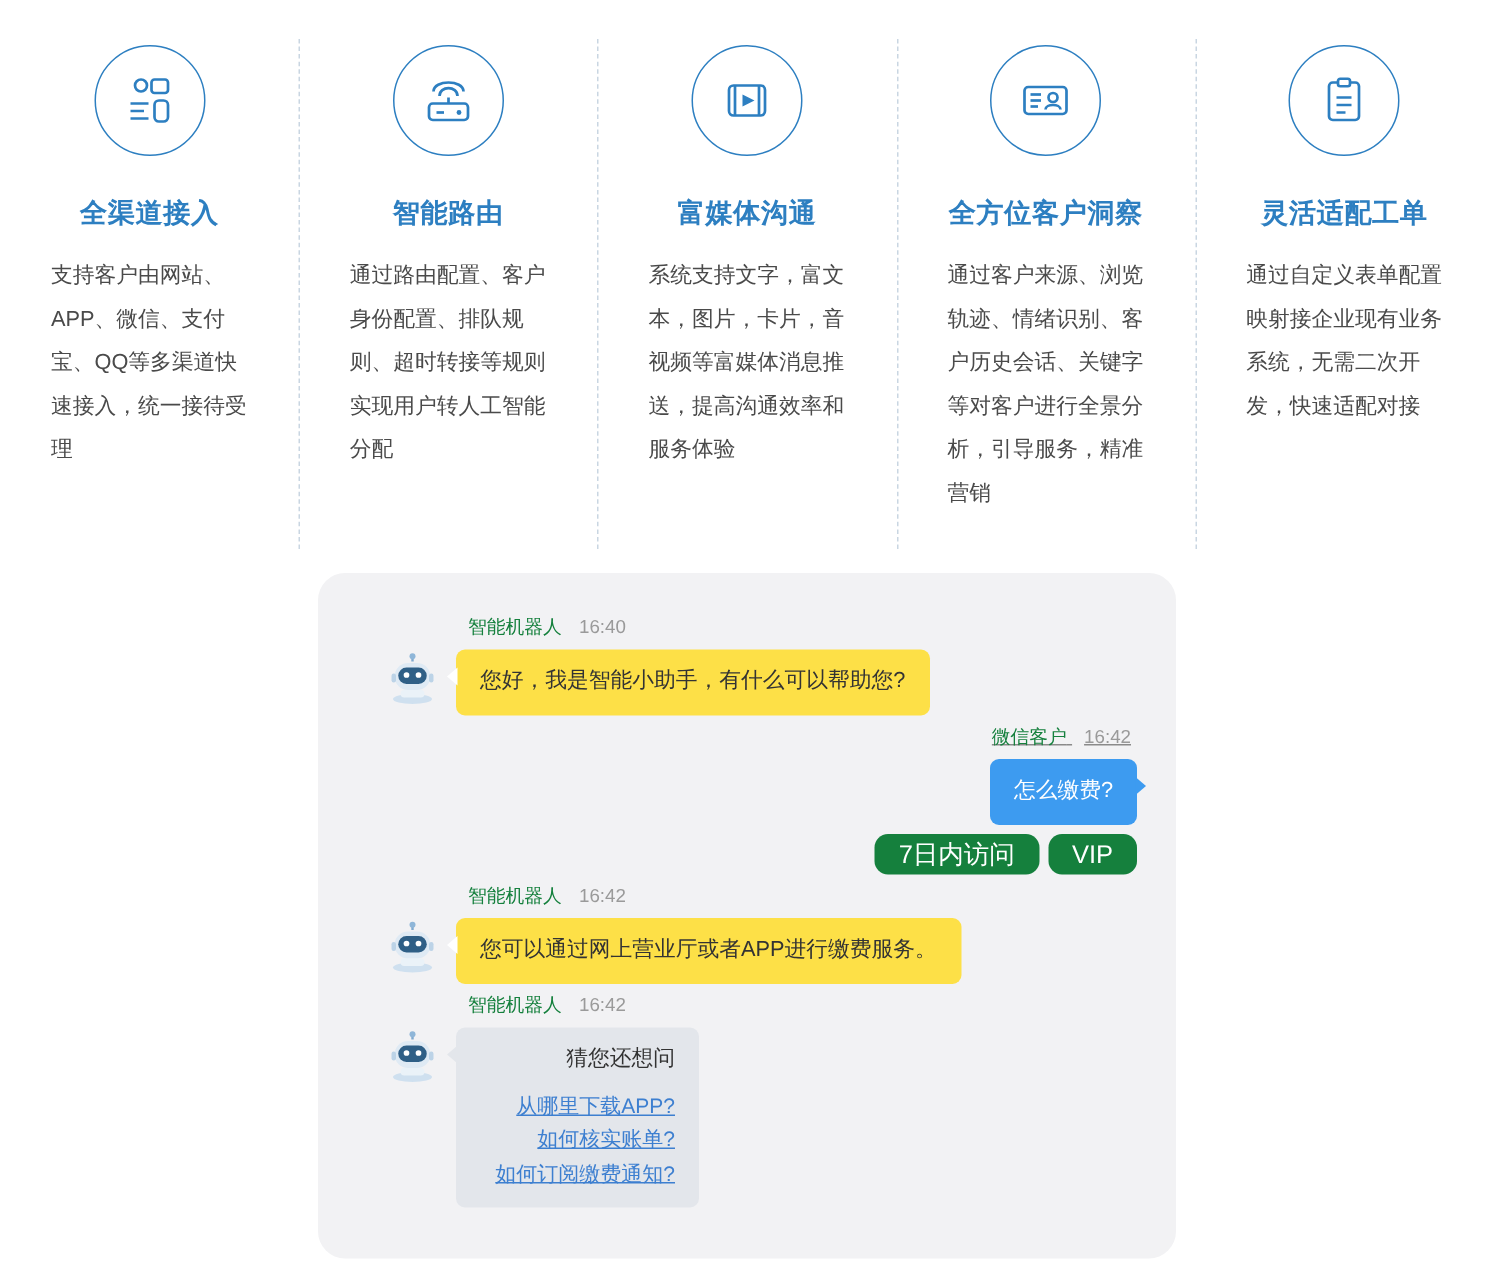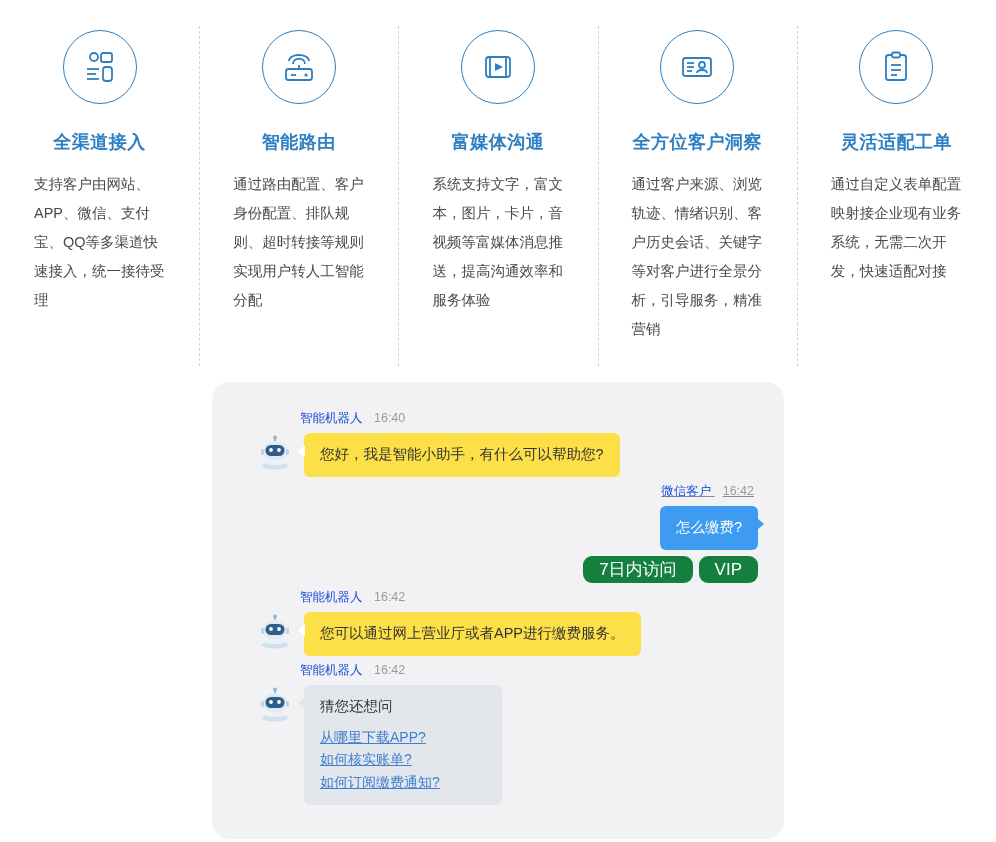--- a/index.html
+++ b/index.html
@@ -71,21 +71,21 @@
     border-radius: 18px;
     padding: 22px 26px 30px 26px;
     min-height: 418px;
   }
   .msg-row { margin-bottom: 4px; }
   .meta {
     font-size: 12.5px;
     color: #8a8a8a;
     margin: 6px 0 6px 0;
   }
-  .meta .who { color: #1d4ed8; }
+  .meta .who { color: #15803d; margin-left: 12px; }
   .meta .time { margin-left: 8px; color: #9a9a9a; }
 
   .left .meta { margin-left: 62px; }
   .right { text-align: right; }
   .right .meta { margin-right: 4px; text-decoration: underline; }
 
   .bubble-line {
     display: flex;
     align-items: flex-start;
     gap: 10px;
@@ -149,21 +149,21 @@
     line-height: 1.4;
   }
 
   .suggest-title { margin-bottom: 8px; color: #333; }
   .suggest-link {
     display: block;
     color: #3d7fd0;
     font-size: 14px;
     line-height: 1.62;
   }
-  .grey-box { width: 198px; min-height: 100px; }
+  .grey-box { width: 162px; min-height: 100px; text-align: right; }
 </style>
 </head>
 <body>
 
 <div class="features">
 
   <div class="feature">
     <div class="icon-circle">
       <svg width="38" height="38" viewBox="0 0 38 38" fill="none" stroke="#2d7fc1" stroke-width="1.8">
         <circle cx="13" cy="9" r="4"></circle>

